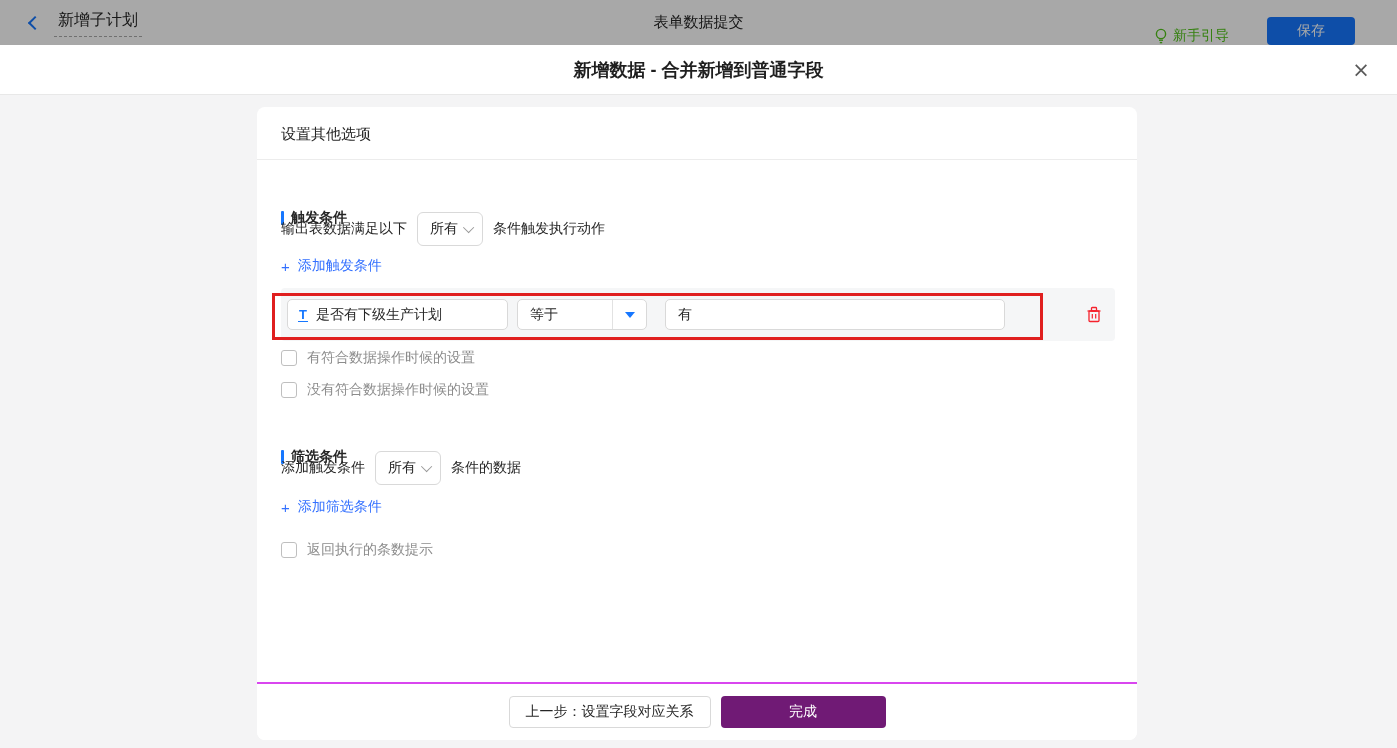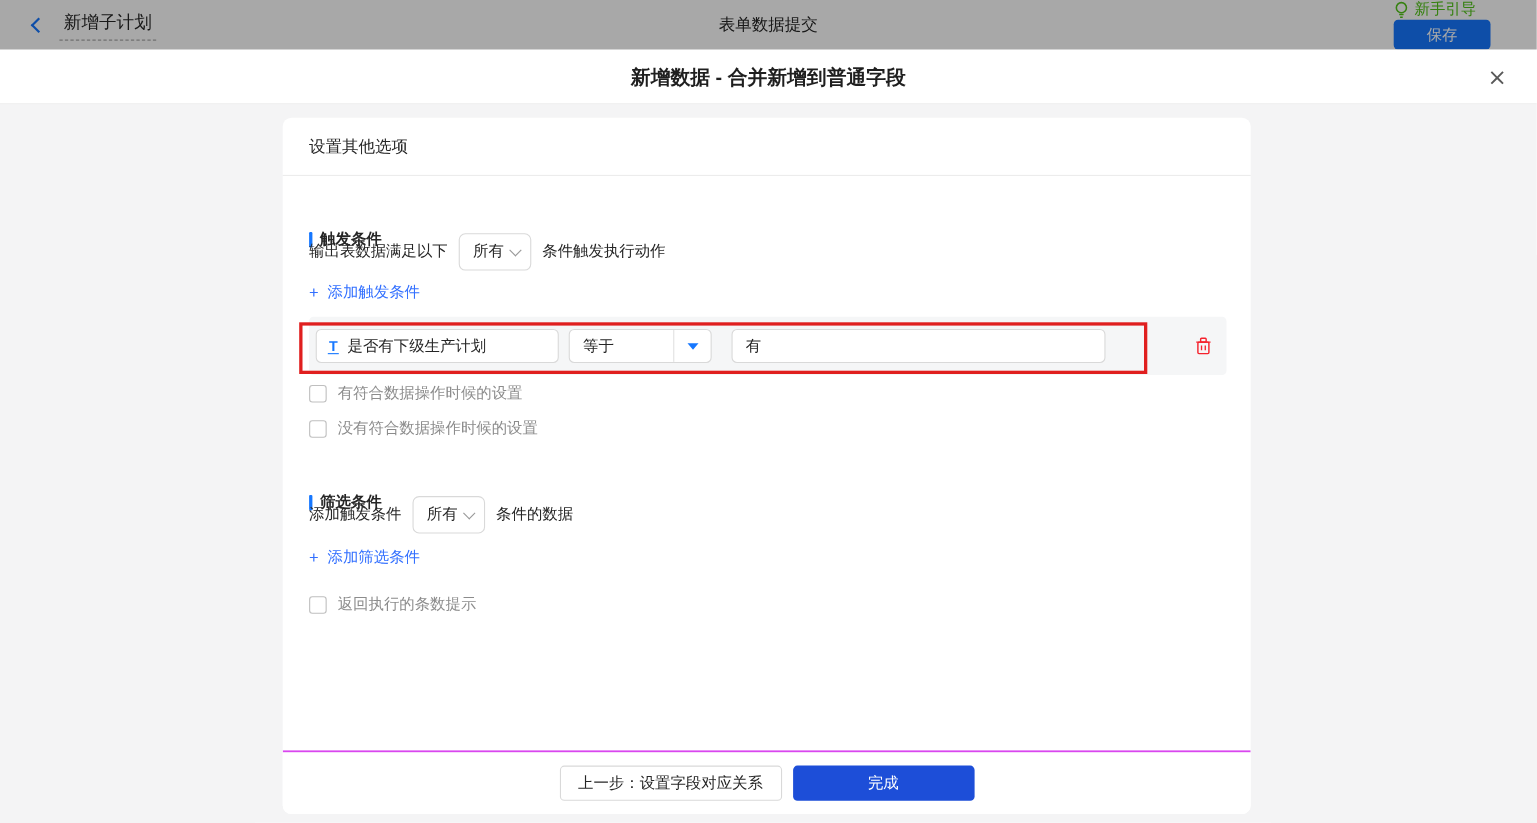--- a/index.html
+++ b/index.html
@@ -37,21 +37,21 @@
     margin-left: 10px; font-size: 16px; color: #262626;
     border-bottom: 1px dashed #aaa; padding: 2px 4px 5px 4px;
   }
   .topbar-center {
     position: absolute; left: 0; right: 0; top: 0; height: 45px;
     display: flex; align-items: center; justify-content: center;
     font-size: 15px; color: #262626; pointer-events: none;
   }
   .topbar-right {
     position: absolute; right: 0; top: 0; height: 45px;
-    display: flex; align-items: flex-start; flex-direction: column;
+    display: flex; align-items: flex-end;
   }
   .guide-link {
     display: flex; align-items: center; gap: 5px;
     color: #52c41a; font-size: 14px; cursor: pointer; margin-right: 38px;
   }
   .save-btn {
     width: 88px; height: 28px; background: #1677ff; color: #fff;
     border: none; border-radius: 4px; font-size: 14px; cursor: pointer;
     margin-right: 42px;
     font-family: inherit;
@@ -169,21 +169,21 @@
     border-top: 2px solid #d946ef;
     display: flex; align-items: center; justify-content: center; gap: 10px;
     background: #fff; border-radius: 0 0 8px 8px;
   }
   .prev-btn {
     width: 202px; height: 32px; background: #fff; border: 1px solid #d9d9d9;
     border-radius: 4px; font-size: 14px; color: #262626; cursor: pointer;
     font-family: inherit;
   }
   .done-btn {
-    width: 165px; height: 32px; background: #1d4ed8; border: none;
+    width: 165px; height: 32px; background: #701a75; border: none;
     border-radius: 4px; font-size: 14px; color: #fff; cursor: pointer;
     font-family: inherit;
     text-align: center;
   }
 </style>
 </head>
 <body>
 
 <div class="topbar">
   <div class="back-btn">

